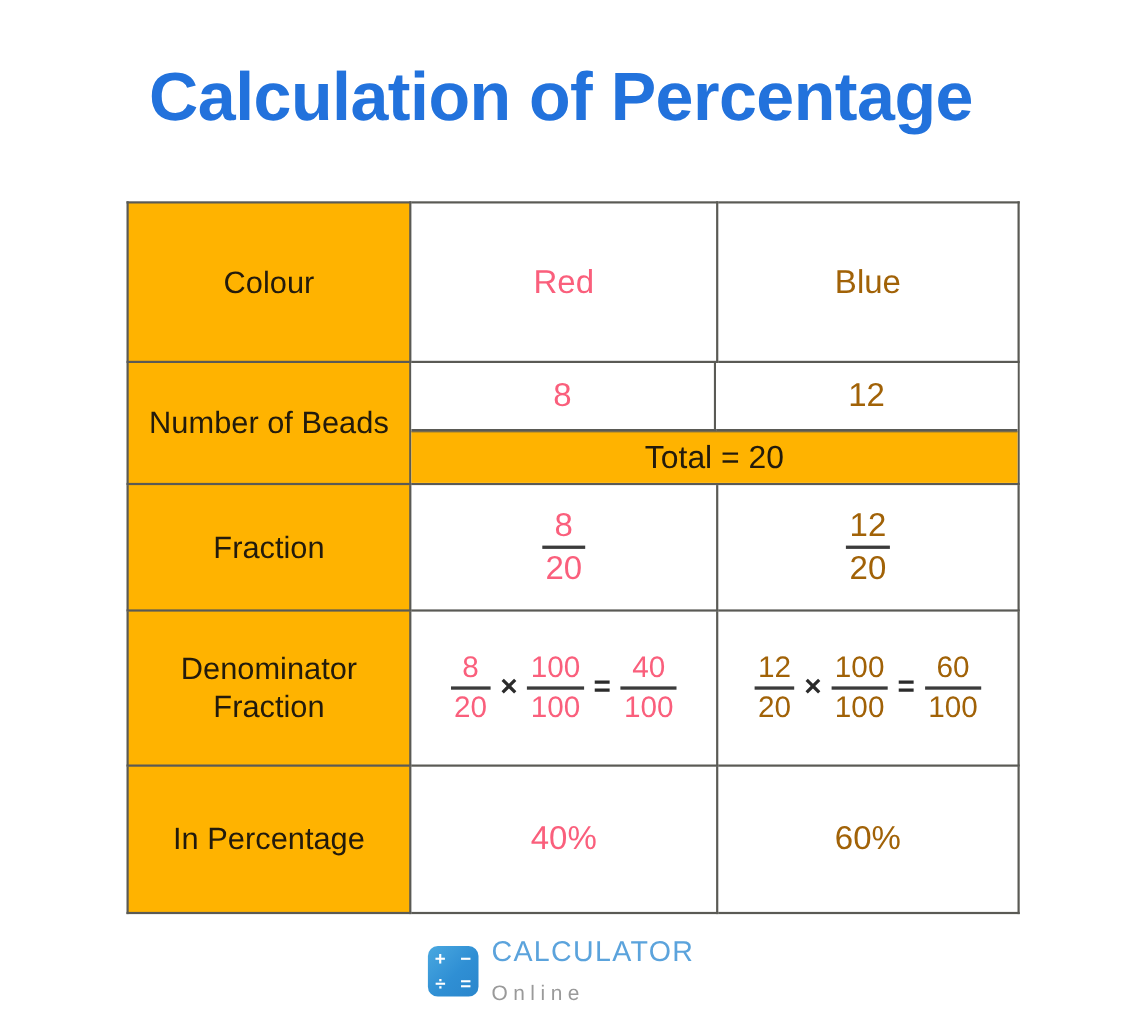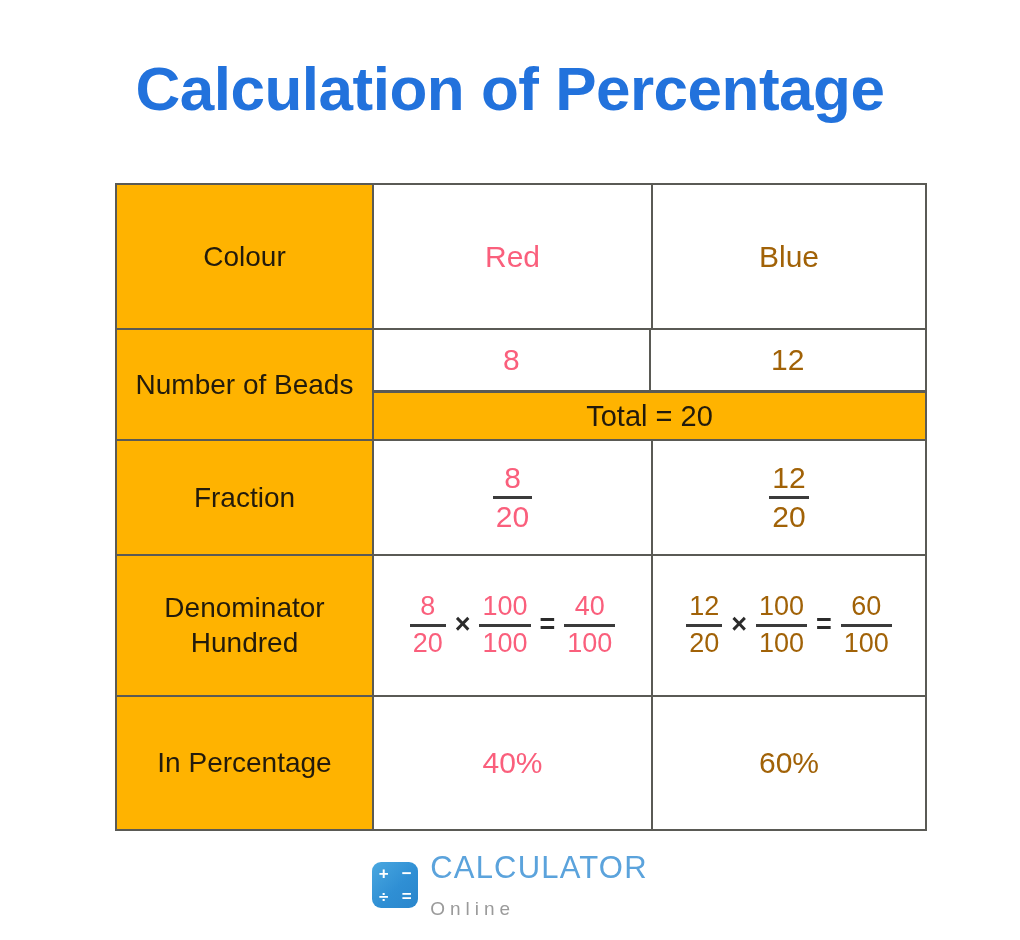--- a/index.html
+++ b/index.html
@@ -169,21 +169,21 @@
   .logo-mark span {
     display: flex;
     align-items: center;
     justify-content: center;
     font-size: 17px;
     font-weight: bold;
     line-height: 1;
   }
   .logo-text { display: flex; flex-direction: column; line-height: 1; }
   .logo-main {
-    font-size: 31px;
+    font-size: 26px;
     color: #5ba3dc;
     letter-spacing: 1.2px;
     font-weight: 400;
   }
   .logo-sub {
     font-size: 19px;
     color: #9a9a9a;
     letter-spacing: 5px;
     margin-top: 16px;
     font-weight: 400;
@@ -234,21 +234,21 @@
         <td class="data-cell">
           <span class="frac blue-text">
             <span class="num">12</span>
             <span class="bar"></span>
             <span class="den">20</span>
           </span>
         </td>
       </tr>
 
       <tr style="height:129px;">
-        <td class="label-cell">Denominator Hundred</td>
+        <td class="label-cell">Denominator Fraction</td>
         <td class="data-cell">
           <div class="eq-row">
             <span class="frac small red-text">
               <span class="num">8</span>
               <span class="bar"></span>
               <span class="den">20</span>
             </span>
             <span class="op">×</span>
             <span class="frac small red-text">
               <span class="num">100</span>

